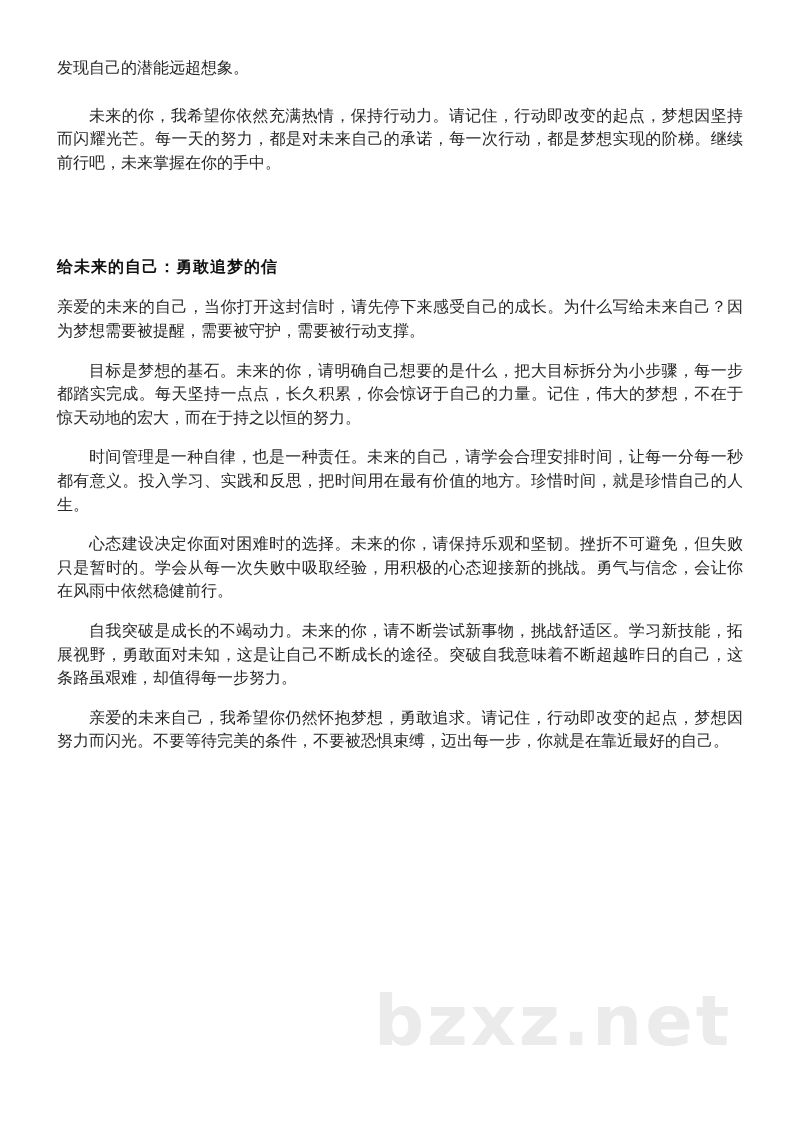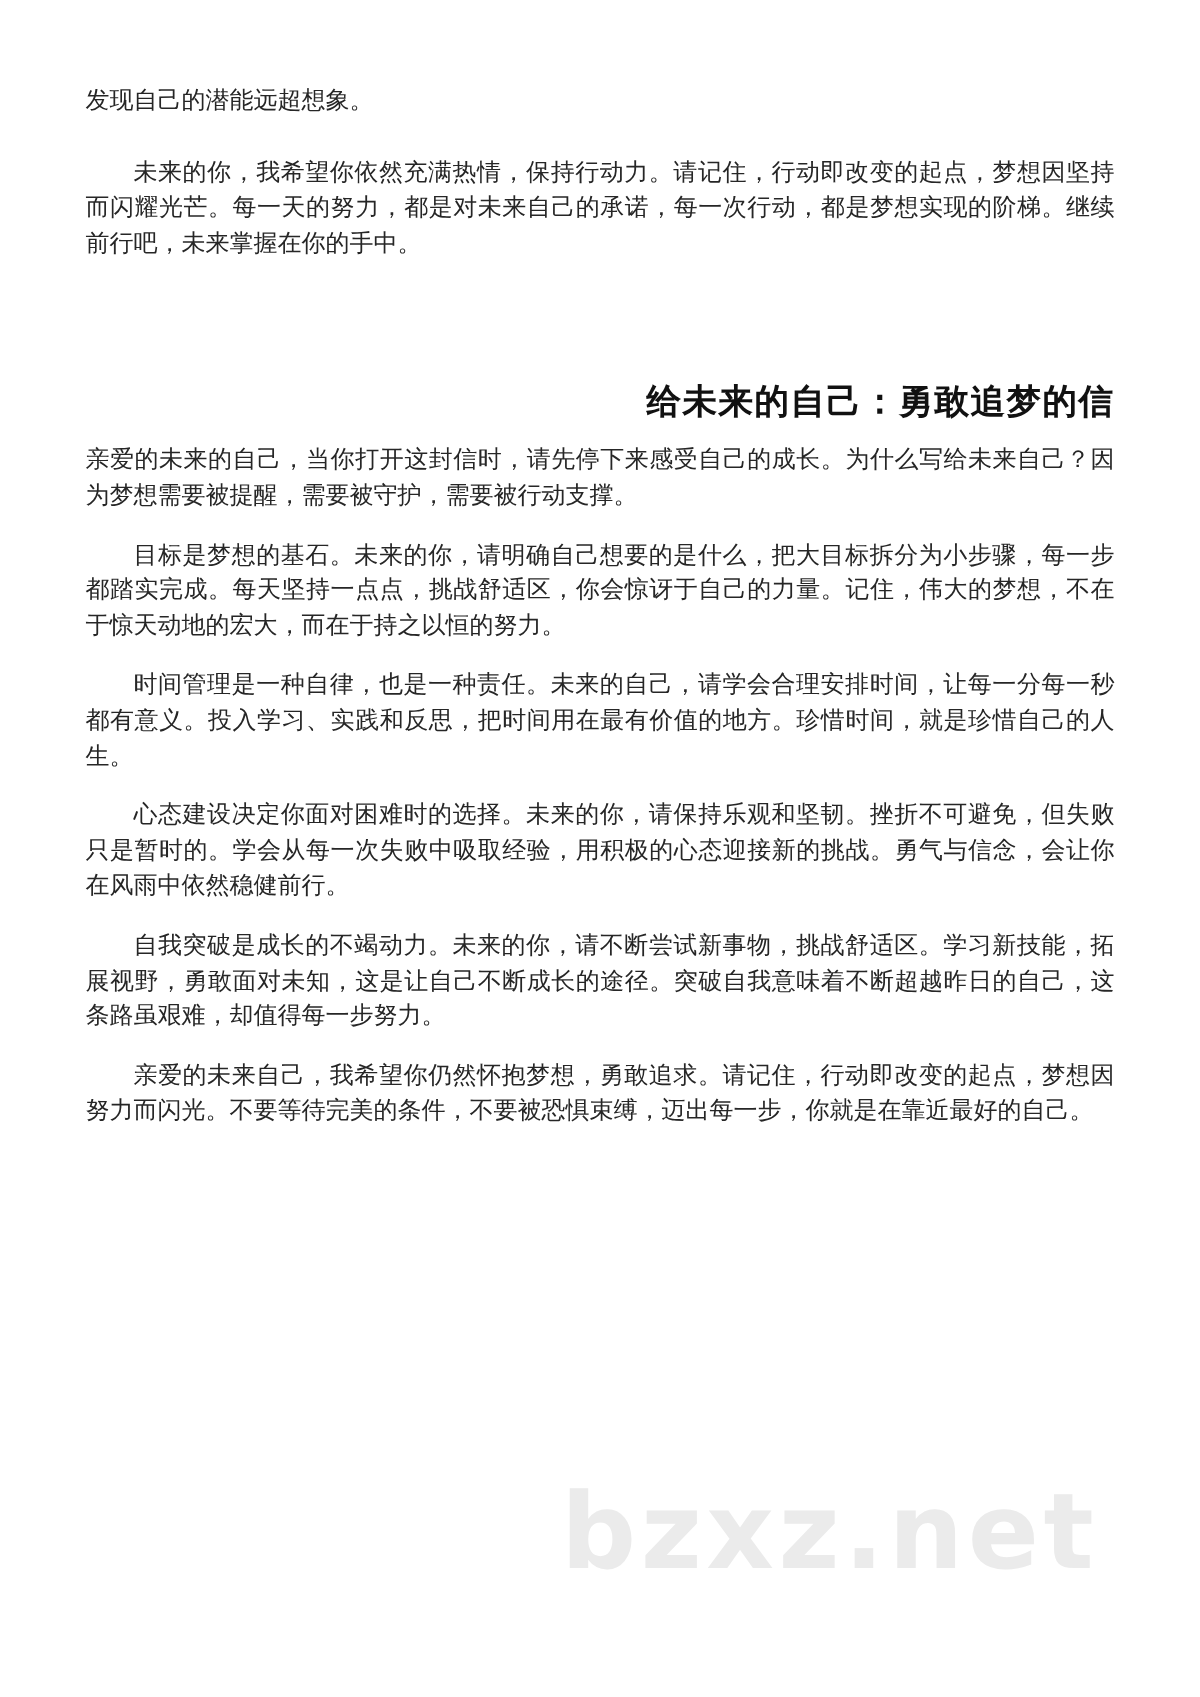--- a/index.html
+++ b/index.html
@@ -41,24 +41,24 @@
   }
   .content p.para {
     margin-top: 16px;
   }
   .content p.first-para {
     margin-top: 13px;
   }
   .letter-title {
     margin: 78px 0 0 0;
     font-family: "Liberation Sans", "DejaVu Sans", sans-serif;
-    font-size: 23px;
+    font-size: 16px;
     font-weight: 700;
     line-height: 30px;
-    text-align: right;
+    text-align: left;
     text-indent: 0;
     color: #111111;
     letter-spacing: 1px;
   }
   .watermark {
     position: absolute;
     left: 374px;
     top: 986px;
     font-family: "DejaVu Sans", "Liberation Sans", sans-serif;
     font-weight: 700;
@@ -98,21 +98,21 @@
   <div class="content" style="color: rgb(38, 38, 38);">
 
     <p class="no-indent">发现自己的潜能远超想象。</p>
 
     <p class="indent closing-para">未来的你，我希望你依然充满热情，保持行动力。请记住，行动即改变的起点，梦想因坚持而闪耀光芒。每一天的努力，都是对未来自己的承诺，每一次行动，都是梦想实现的阶梯。继续前行吧，未来掌握在你的手中。</p>
 
     <h1 class="letter-title">给未来的自己：勇敢追梦的信</h1>
 
     <p class="no-indent first-para">亲爱的未来的自己，当你打开这封信时，请先停下来感受自己的成长。为什么写给未来自己？因为梦想需要被提醒，需要被守护，需要被行动支撑。</p>
 
-    <p class="indent para">目标是梦想的基石。未来的你，请明确自己想要的是什么，把大目标拆分为小步骤，每一步都踏实完成。每天坚持一点点，挑战舒适区，你会惊讶于自己的力量。记住，伟大的梦想，不在于惊天动地的宏大，而在于持之以恒的努力。</p>
+    <p class="indent para">目标是梦想的基石。未来的你，请明确自己想要的是什么，把大目标拆分为小步骤，每一步都踏实完成。每天坚持一点点，长久积累，你会惊讶于自己的力量。记住，伟大的梦想，不在于惊天动地的宏大，而在于持之以恒的努力。</p>
 
     <p class="indent para">时间管理是一种自律，也是一种责任。未来的自己，请学会合理安排时间，让每一分每一秒都有意义。投入学习、实践和反思，把时间用在最有价值的地方。珍惜时间，就是珍惜自己的人生。</p>
 
     <p class="indent para">心态建设决定你面对困难时的选择。未来的你，请保持乐观和坚韧。挫折不可避免，但失败只是暂时的。学会从每一次失败中吸取经验，用积极的心态迎接新的挑战。勇气与信念，会让你在风雨中依然稳健前行。</p>
 
     <p class="indent para">自我突破是成长的不竭动力。未来的你，请不断尝试新事物，挑战舒适区。学习新技能，拓展视野，勇敢面对未知，这是让自己不断成长的途径。突破自我意味着不断超越昨日的自己，这条路虽艰难，却值得每一步努力。</p>
 
     <p class="indent para">亲爱的未来自己，我希望你仍然怀抱梦想，勇敢追求。请记住，行动即改变的起点，梦想因努力而闪光。不要等待完美的条件，不要被恐惧束缚，迈出每一步，你就是在靠近最好的自己。</p>
 
   </div>

